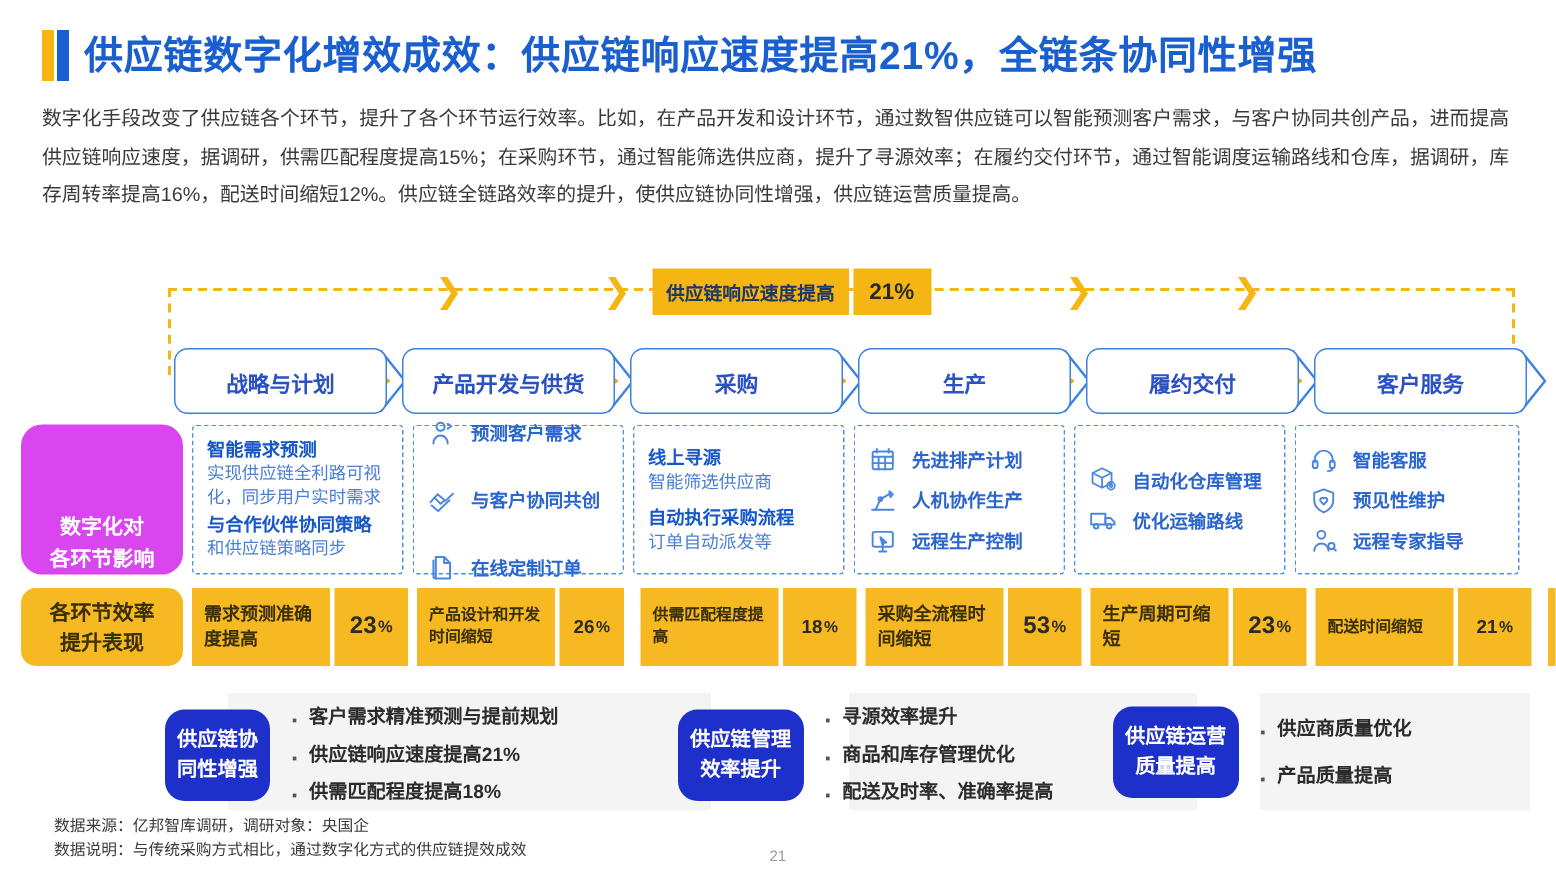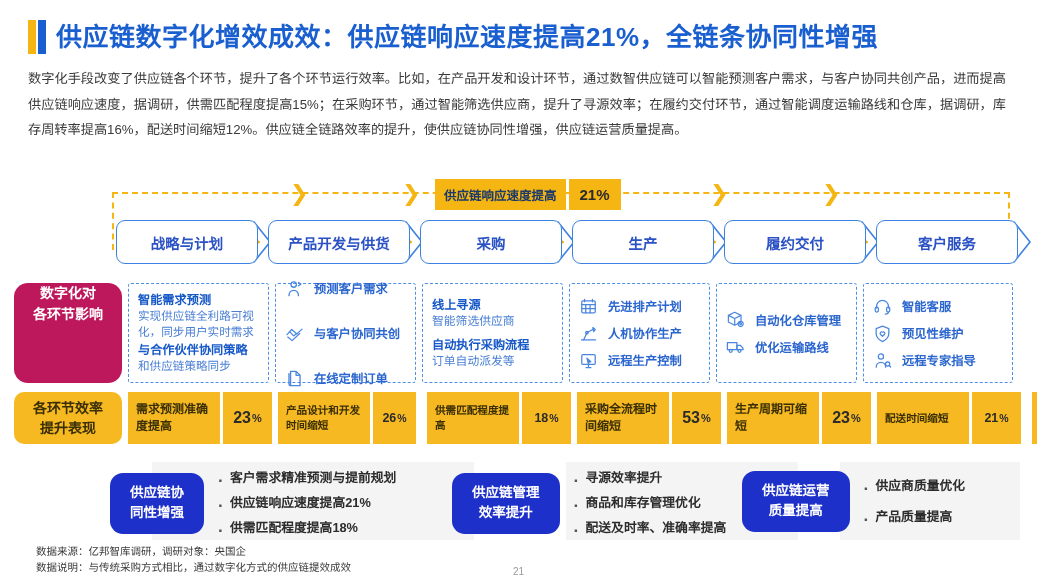--- a/index.html
+++ b/index.html
@@ -36,36 +36,36 @@
     position:absolute;left:323px;top:-13px;display:flex;gap:3px;align-items:stretch;
   }
   .speed-badge .lbl{
     background:#f5b512;color:#1b3a6b;font-size:12.5px;font-weight:bold;
     padding:6px 9px;white-space:nowrap;
   }
   .speed-badge .val{
     background:#f5b512;color:#2b2b2b;font-size:15px;font-weight:bold;
     padding:5px 11px;display:flex;align-items:center;
   }
-  .stage-row{position:absolute;left:4px;top:28px;display:flex;align-items:center;}
+  .stage-row{position:absolute;left:4px;top:40px;display:flex;align-items:center;}
   .stage{
     height:42px;border:1.6px solid #3d82e0;border-radius:9px;background:#fff;
     display:flex;align-items:center;justify-content:center;
     color:#2b52c4;font-size:14.5px;font-weight:bold;position:relative;z-index:2;
   }
   .chev{
     width:22px;flex:0 0 auto;display:flex;align-items:center;justify-content:center;
     position:relative;z-index:1;margin:0 -6px;
   }
   .chev svg{display:block;}
   
   .lbl-blue{
     position:absolute;left:14px;top:283px;width:108px;height:100px;border-radius:14px;
-    background:#be185d;color:#fff;font-size:14px;font-weight:bold;line-height:1.5;
-    display:flex;align-items:flex-start;justify-content:center;text-align:center;
+    background:#d946ef;color:#fff;font-size:14px;font-weight:bold;line-height:1.5;
+    display:flex;align-items:flex-end;justify-content:center;text-align:center;
   }
   .lbl-gold{
     position:absolute;left:14px;top:392px;width:108px;height:52px;border-radius:10px;
     background:#f6b921;color:#3a2f05;font-size:14px;font-weight:bold;line-height:1.45;
     display:flex;align-items:center;justify-content:center;text-align:center;
   }
   
   .impact-row{position:absolute;left:128px;top:283px;display:flex;gap:6px;}
   .impact-box{
     border:1.4px dashed #4f8fe8;border-radius:3px;background:#fff;
@@ -97,21 +97,21 @@
   .m-stack .srow{display:flex;gap:3px;flex:1;}
   .m-stack .m-name{font-size:10.6px;}
   .m-stack .m-val .num{font-size:12.5px;}
   .m-stack .m-val .pct{font-size:10.5px;}
   
   .sum-group{position:absolute;display:flex;align-items:center;gap:12px;}
   .sum-pill{
     background:#1d30c9;color:#fff;border-radius:13px;
     font-size:13.5px;font-weight:bold;line-height:1.5;text-align:center;
     display:flex;align-items:center;justify-content:flex-end;
-    padding:10px 20px;box-sizing:border-box;
+    padding:10px 8px;box-sizing:border-box;
   }
   .sum-list{list-style:none;margin:0;padding:0;}
   .sum-list li{
     font-size:12.8px;font-weight:bold;color:#2c2c2c;line-height:1.95;
     padding-left:14px;position:relative;white-space:nowrap;
   }
   .sum-list li:before{
     content:"·";position:absolute;left:2px;top:-2px;font-size:17px;color:#555;
   }
   .sum-list.wide li{line-height:2.45;}

